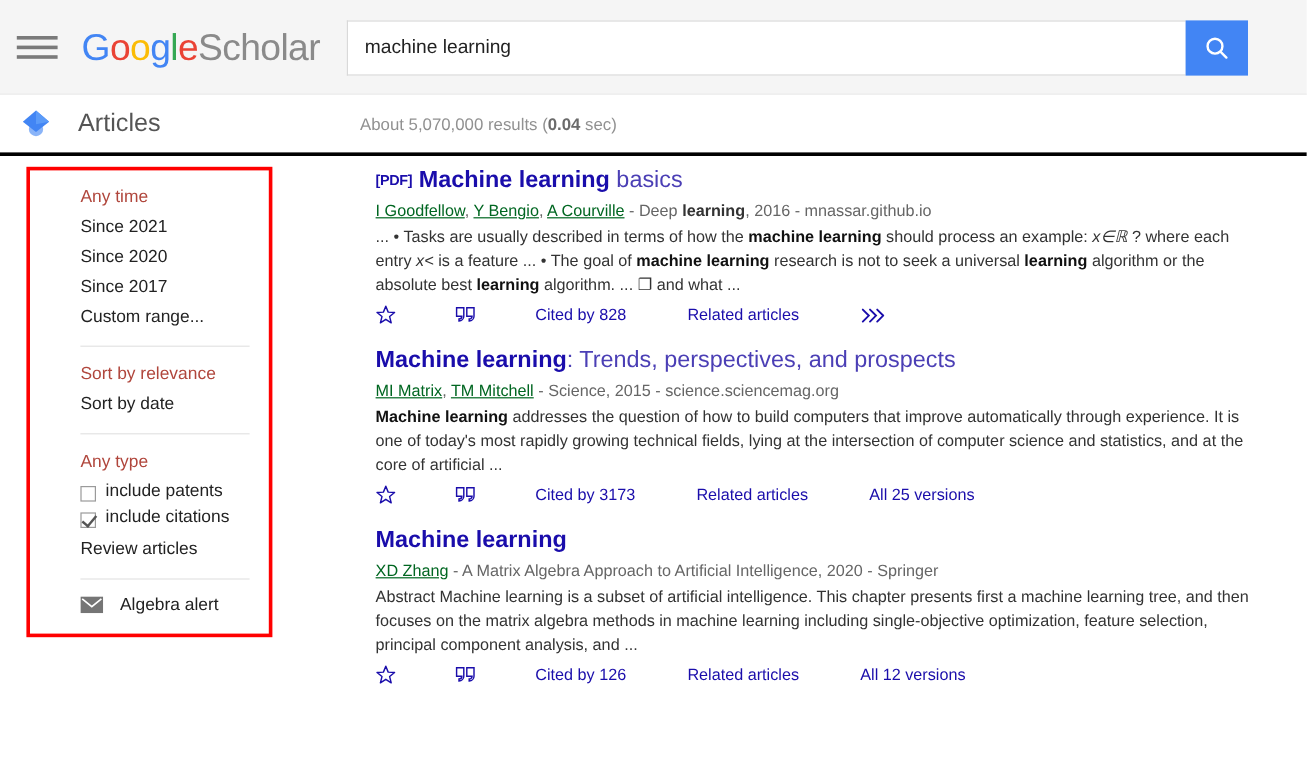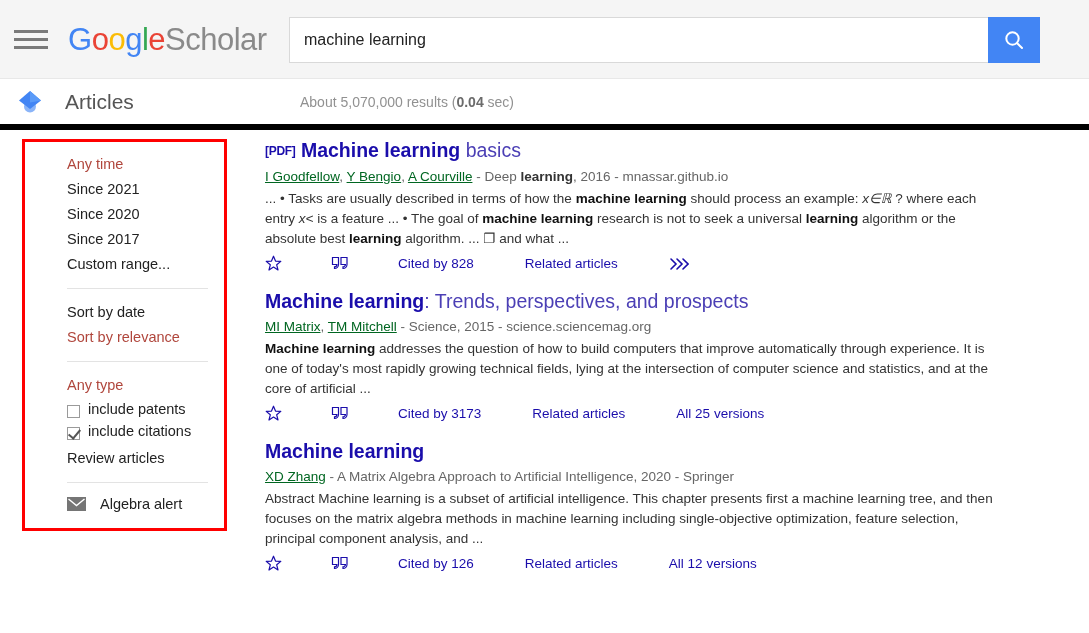--- a/index.html
+++ b/index.html
@@ -94,21 +94,21 @@
     display: flex;
     align-items: center;
     justify-content: center;
     padding: 0;
     flex: 0 0 auto;
   }
 
   
   #subheader {
     height: 51px;
-    border-bottom: 6px solid #000000;
+    border-bottom: 3px solid #000000;
     display: flex;
     align-items: center;
     box-sizing: border-box;
     background: #fff;
     position: relative;
   }
   #cap-icon {
     margin-left: 16px;
     width: 28px;
     height: 28px;
@@ -203,21 +203,21 @@
   }
   .env-icon {
     width: 19px;
     height: 14px;
     margin-right: 14px;
     flex: 0 0 auto;
   }
 
   
   #results {
-    margin-left: 38px;
+    margin-left: 86px;
     margin-top: 8px;
     width: 745px;
     flex: 0 0 auto;
   }
   .result { margin-bottom: 17px; }
   .r-title {
     font-size: 19.5px;
     line-height: 25px;
     margin: 0 0 3px 0;
     font-weight: normal;
@@ -325,22 +325,22 @@
   <div id="sidebar">
     <div class="side-group" id="time-group">
         <a class="side-item sel">Any time</a>
         <a class="side-item">Since 2021</a>
         <a class="side-item">Since 2020</a>
         <a class="side-item">Since 2017</a>
         <a class="side-item">Custom range...</a>
       </div>
     <div class="side-sep"></div>
     <div class="side-group" id="sort-group">
+        <a class="side-item sel">Sort by relevance</a>
         <a class="side-item">Sort by date</a>
-        <a class="side-item sel">Sort by relevance</a>
       </div>
     <div class="side-sep"></div>
     <div class="side-group">
       <a class="side-item sel">Any type</a>
       <div id="checkbox-group">
           <div class="side-check">
             <span class="cb"></span>
             <span>include patents</span>
           </div>
           <div class="side-check">

